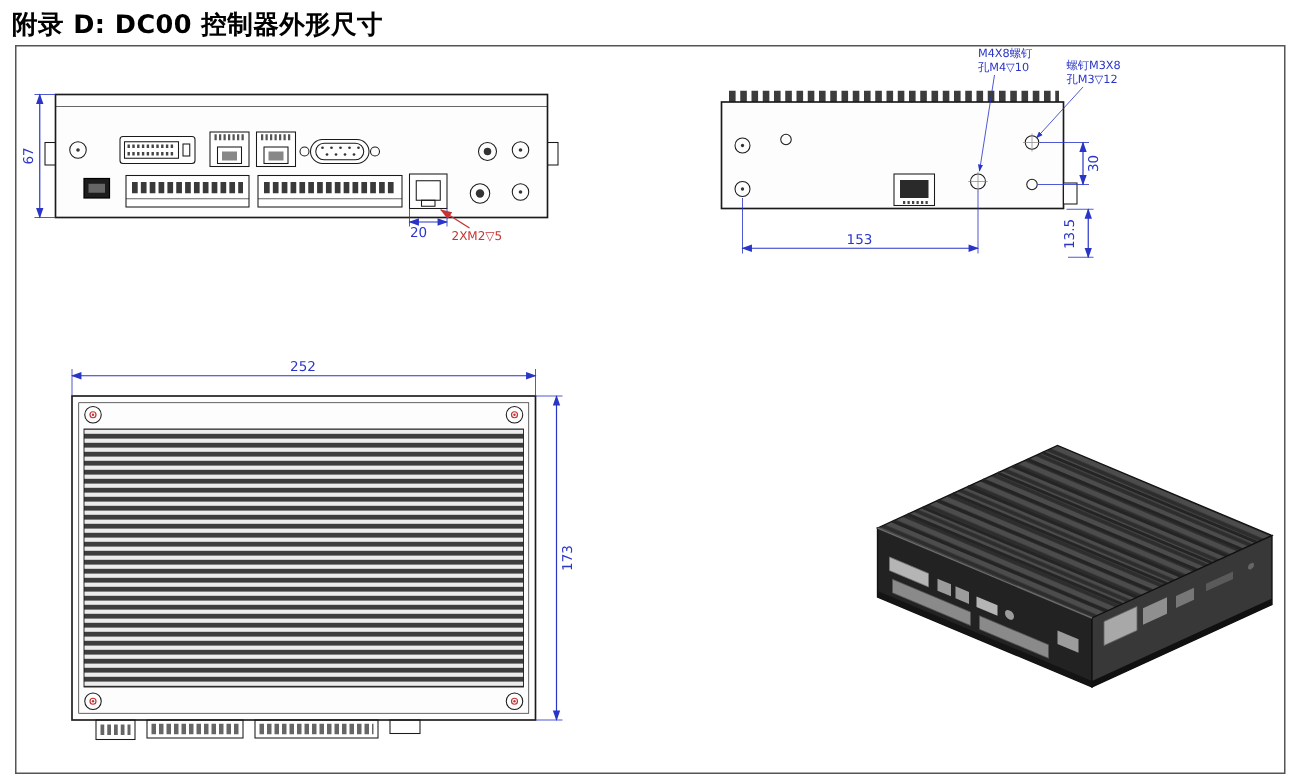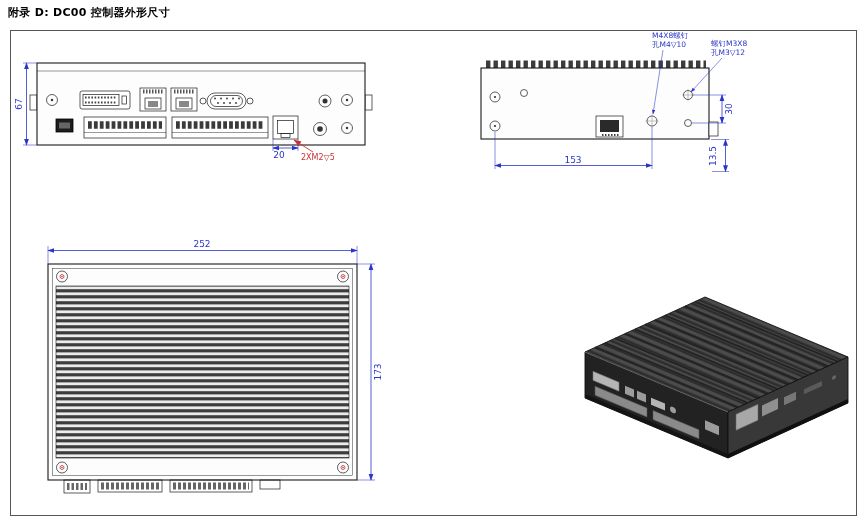--- a/index.html
+++ b/index.html
@@ -1,19 +1,19 @@
 <!DOCTYPE html>
 <html style="--dim-blue: #2a35c8; --note-red: #c83232;"><head>
 <meta charset="utf-8">
 <style>
   * { margin:0; padding:0; box-sizing:border-box; }
   html,body { width:864px; height:522px; background:#fff; }
   body { font-family:"DejaVu Sans","Liberation Sans",sans-serif; }
   .page { position:relative; width:864px; height:522px; background:#fff; overflow:hidden; }
-  .doc-title { position:absolute; left:8px; top:5px; font-size:11px; font-weight:bold; color:#000; letter-spacing:.3px; }
+  .doc-title { position:absolute; left:8px; top:5px; font-size:17px; font-weight:bold; color:#000; letter-spacing:.3px; }
   .frame { position:absolute; left:10px; top:30px; width:847px; height:486px; border:1px solid #555; background:#fff; }
   svg.canvas { position:absolute; left:0; top:0; }
   text { font-family:"DejaVu Sans","Liberation Sans",sans-serif; }
   .dimline { stroke:var(--dim-blue,#2a35c8); stroke-width:.8; fill:none; }
   .extline { stroke:var(--dim-blue,#2a35c8); stroke-width:.55; fill:none; }
   .dimtext { fill:var(--dim-blue,#2a35c8); font-size:9px; }
   .notetext { fill:var(--dim-blue,#2a35c8); font-size:7.5px; }
   .redtext { fill:var(--note-red,#c83232); font-size:8px; }
   .redline { stroke:var(--note-red,#c83232); stroke-width:.9; fill:none; }
   .outline { stroke:#1a1a1a; stroke-width:1.1; fill:#fdfdfd; }

